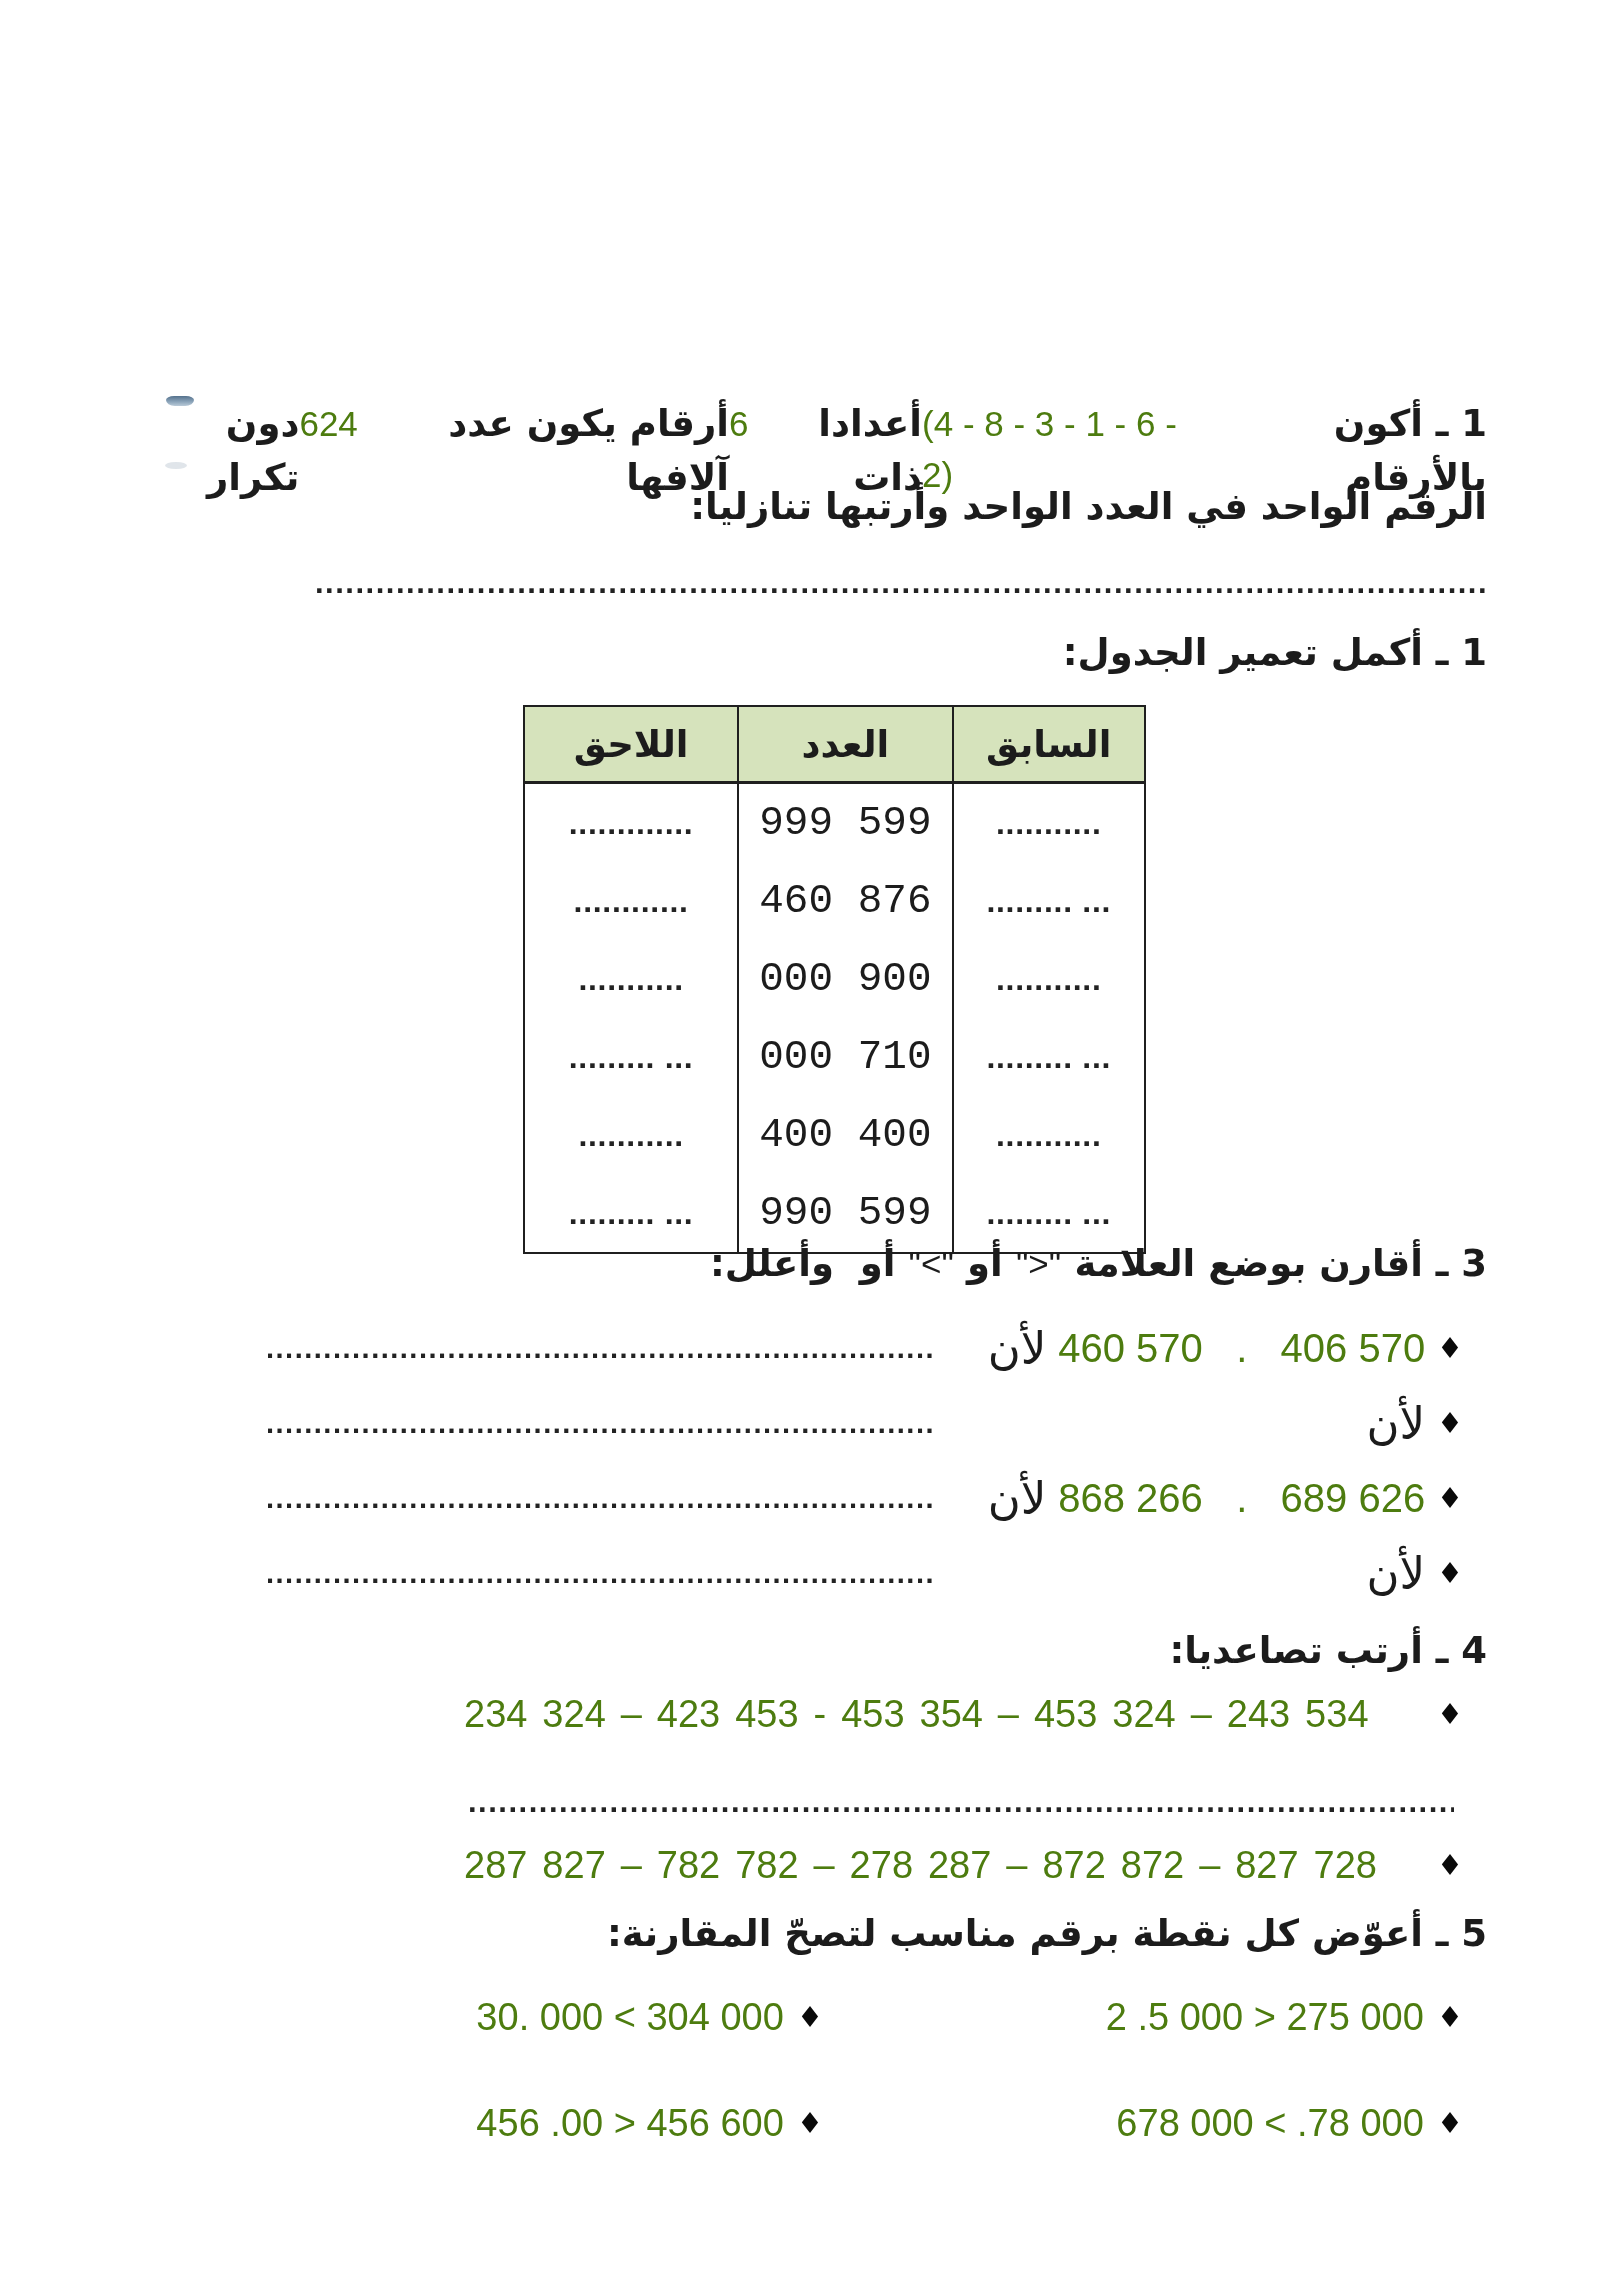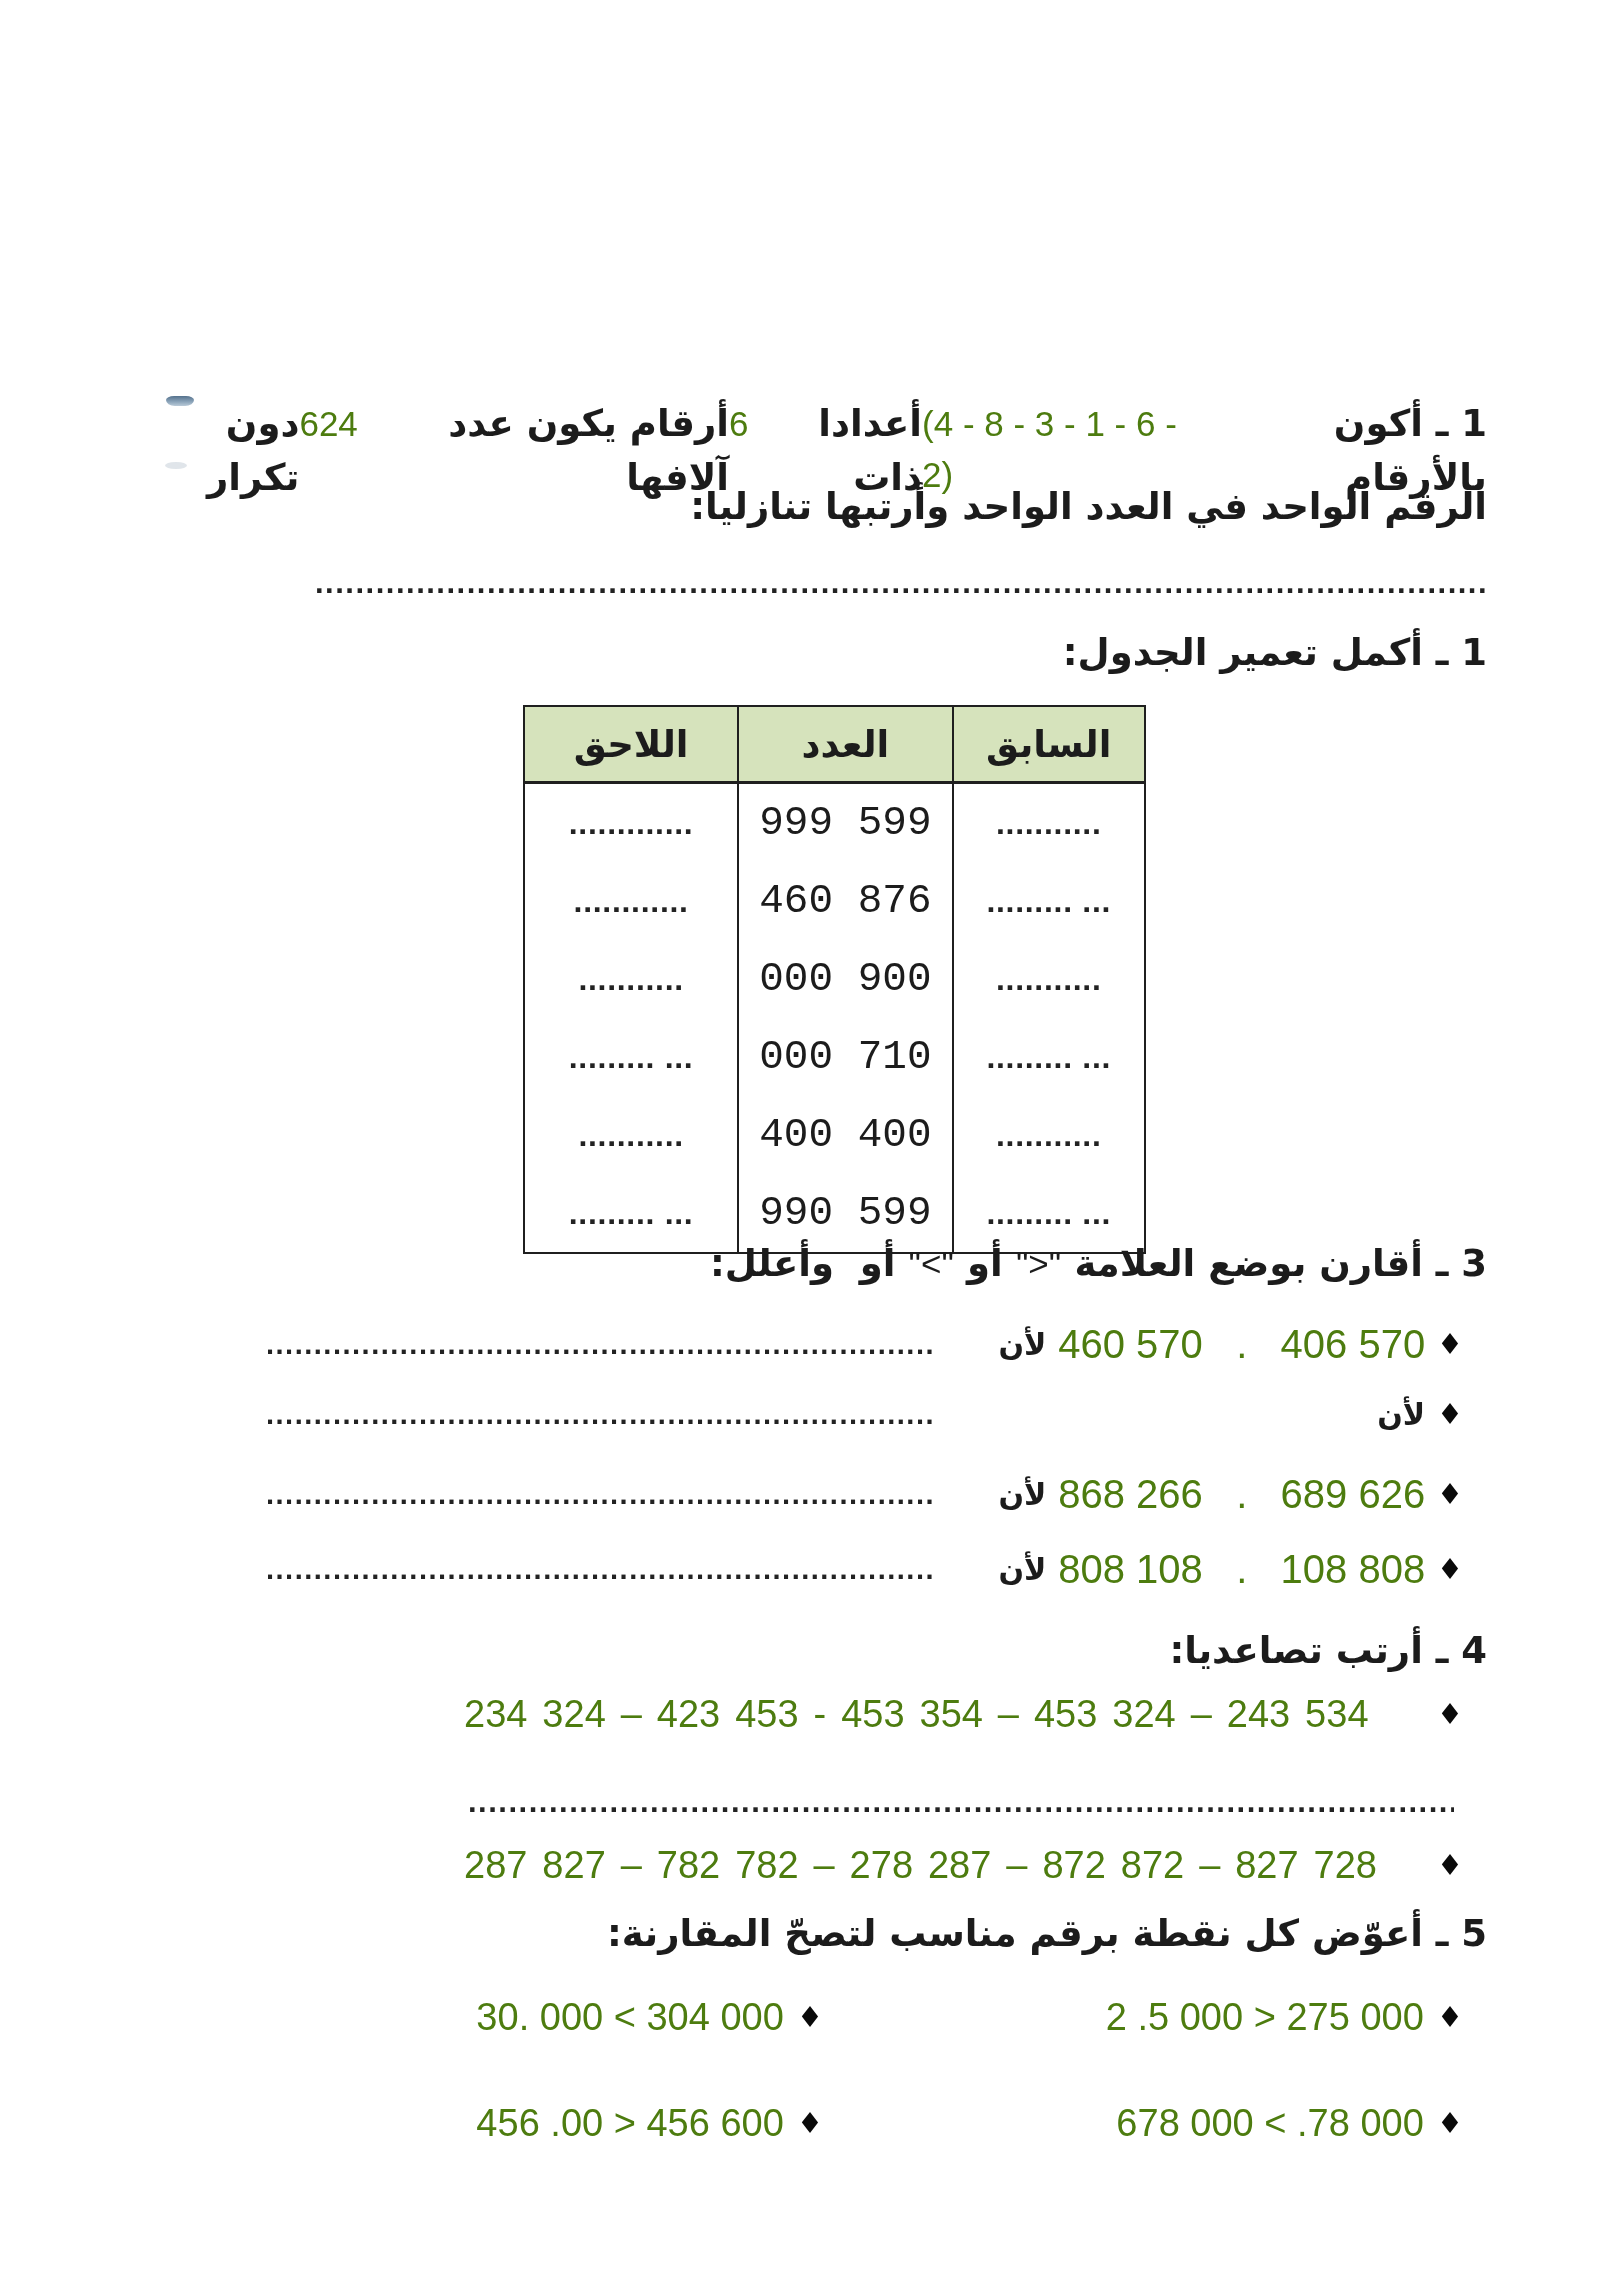--- a/index.html
+++ b/index.html
@@ -41,21 +41,21 @@
                  font-weight:700;letter-spacing:0.7px;white-space:pre;color:#222;}
 
   
   #ex3t{top:1242px;right:135px;display:flex;direction:rtl;gap:13.2px;align-items:baseline;
         font-size:37px;font-weight:700;white-space:pre;}
   #ex3t .sym{font-family:"Liberation Sans","DejaVu Sans",sans-serif;font-weight:400;font-size:35px;}
   .cmp-line{position:absolute;left:266px;right:159px;display:flex;align-items:center;gap:11.8px;}
   .dots-fill{flex:1;overflow:hidden;white-space:nowrap;
              font-family:"Liberation Sans","DejaVu Sans",sans-serif;font-weight:700;
              font-size:29px;letter-spacing:1.5px;color:#222;}
-  .reason{font-size:30px;font-weight:700;margin-left:40px;}
+  .reason{font-size:45px;font-weight:400;margin-left:40px;}
   .pair{font-family:"Liberation Sans","DejaVu Sans",sans-serif;font-size:40px;white-space:pre;}
   #cmp0{top:1322px;} #cmp1{top:1397px;} #cmp2{top:1472px;} #cmp3{top:1547px;}
   .diamond{font-size:29px;color:#0a0a0a;line-height:1;}
 
   
   .seq-line{position:absolute;left:464px;right:159px;display:flex;justify-content:space-between;
             align-items:center;font-size:38px;}
   .seq{font-family:"Liberation Sans","DejaVu Sans",sans-serif;white-space:pre;word-spacing:4.4px;}
   #seq1{top:1693px;} #seq2{top:1844px;}
   #dots2{top:1784px;left:468px;width:986px;}
@@ -162,21 +162,20 @@
   </div>
   <div class="abs cmp-line" id="cmp2">
     <span class="dots-fill">......................................................................</span>
     <span class="ar reason">لأن</span>
     <span class="num pair">868 266   .   689 626</span>
     <span class="diamond">♦</span>
   </div>
   <div class="abs cmp-line" id="cmp3">
     <span class="dots-fill">......................................................................</span>
     <span class="ar reason">لأن</span>
-    <span class="num pair">808 108   .   108 808</span>
     <span class="diamond">♦</span>
   </div>
 
   <div class="abs sec-title" id="ex4t">4 ـ أرتب تصاعديا:</div>
   <div class="abs seq-line" id="seq1">
     <span class="num seq">234 324 – 423 453 - 453 354 – 453 324 – 243 534</span>
     <span class="diamond">♦</span>
   </div>
   <div class="abs dots-line" id="dots2">....................................................................................................</div>
   <div class="abs seq-line" id="seq2">

